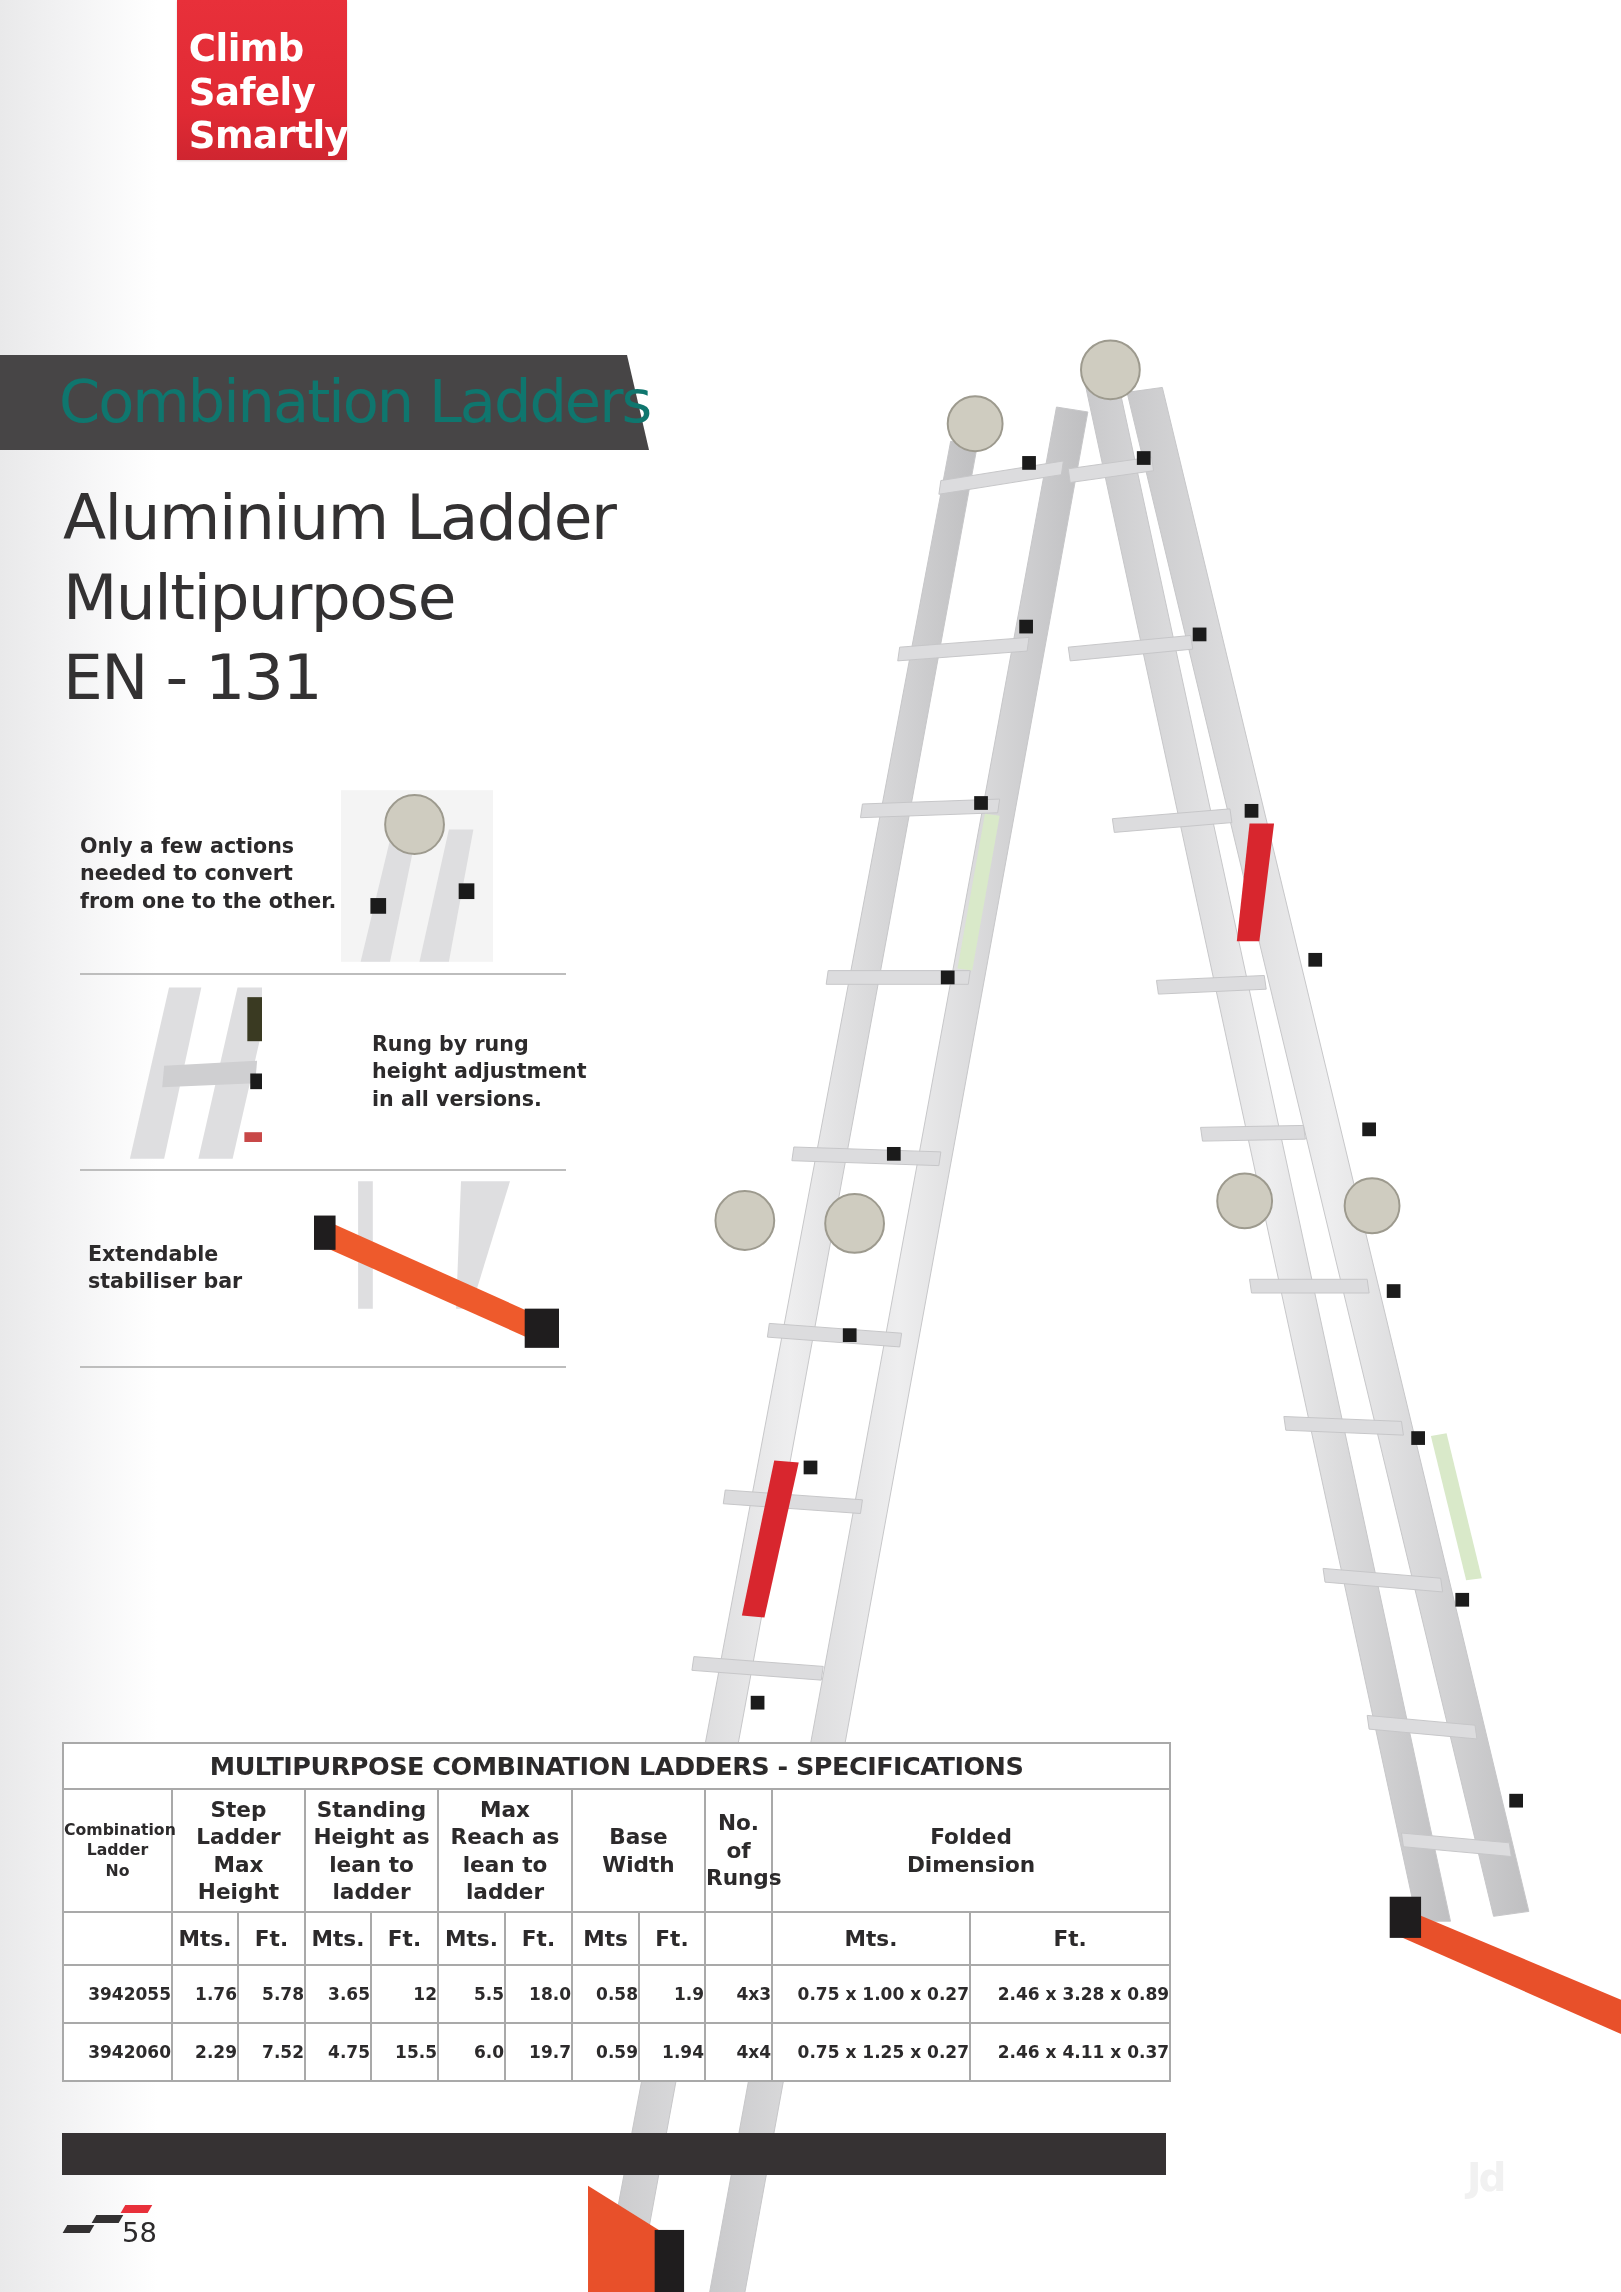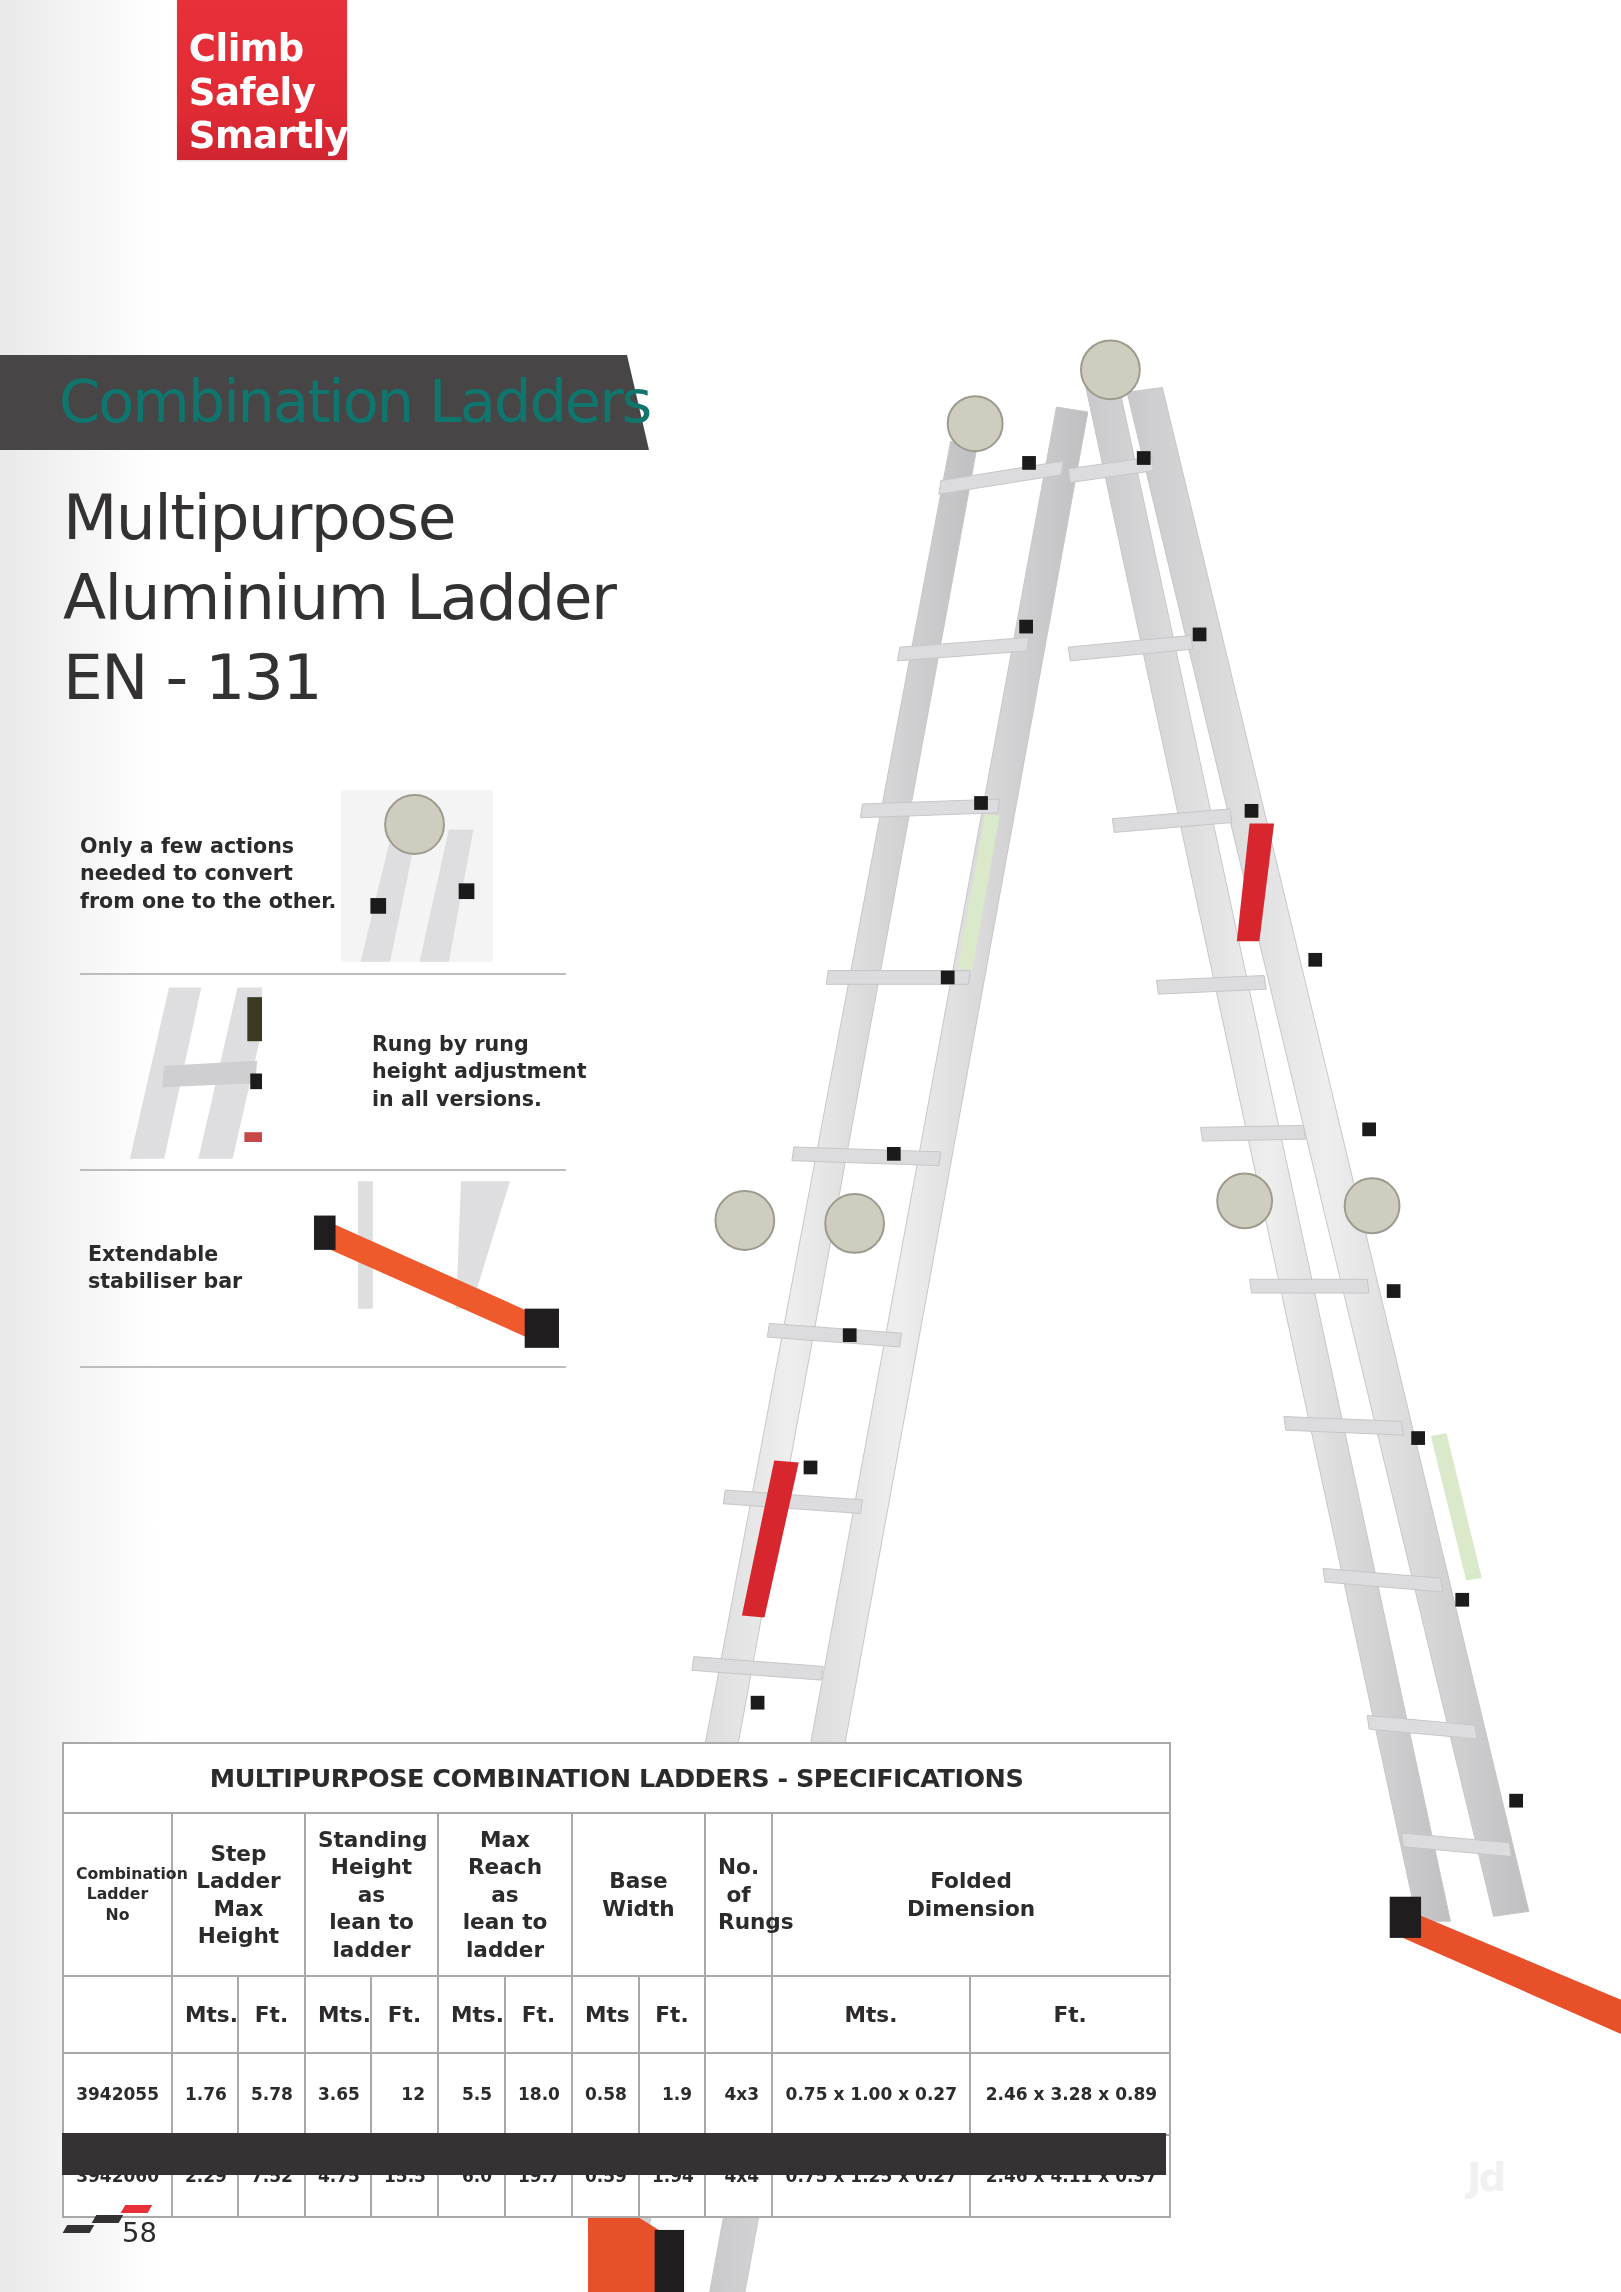--- a/index.html
+++ b/index.html
@@ -40,21 +40,21 @@
   }
   .divider { position:absolute; left:80px; width:486px; height:2px; background:#bdbdbd; }
   .feat-img { position:absolute; }
   .ladder-svg { position:absolute; left:0; top:0; }
   table.spec {
     position:absolute; left:62px; top:1742px; width:1104px;
     border-collapse:collapse; background:#ffffff; table-layout:fixed;
   }
   table.spec td, table.spec th {
     border:2px solid #a9a9a9; text-align:center; vertical-align:middle;
-    color:#2c2a2b; padding:12px; font-weight:bold;
+    color:#2c2a2b; padding:0; font-weight:bold;
   }
   table.spec .title-row th { height:44px; font-size:25.5px; letter-spacing:-0.5px; }
   table.spec .head-row th { height:121px; font-size:21.6px; line-height:27.4px; font-weight:bold; }
   table.spec .head-row th.small { font-size:15.7px; line-height:20.6px;margin-top:20px; }
   table.spec .unit-row th { height:51px; font-size:21.6px;margin-top:40px; }
   table.spec tbody td { height:56px; font-size:17px; font-weight:bold;text-align:right; }
   .footer-bar {
     position:absolute; left:62px; top:2133px; width:1104px; height:42px; background:#363233;
   }
   .stripe { position:absolute; height:7.8px; transform:skewX(-30deg); }
@@ -158,22 +158,22 @@
 <div class="tag">
   <div class="line" style="top:27.4px">Climb</div>
   <div class="line" style="top:71px">Safely</div>
   <div class="line" style="top:114px">Smartly</div>
 </div>
 
 <div class="band"></div>
 <div class="band-title">Combination Ladders</div>
 
 <div class="subtitle">
+  <div>Aluminium Ladder</div>
   <div>Multipurpose</div>
-  <div>Aluminium Ladder</div>
   <div>EN - 131</div>
 </div>
 
 <div class="feature-text" style="left:80px; top:833px;">
   <div>Only a few actions</div>
   <div>needed to convert</div>
   <div>from one to the other.</div>
 </div>
 <svg class="feat-img" style="left:341px; top:790px;" width="152" height="172" viewBox="0 0 155 175">
   <rect width="155" height="175" fill="#f4f4f4"></rect>

